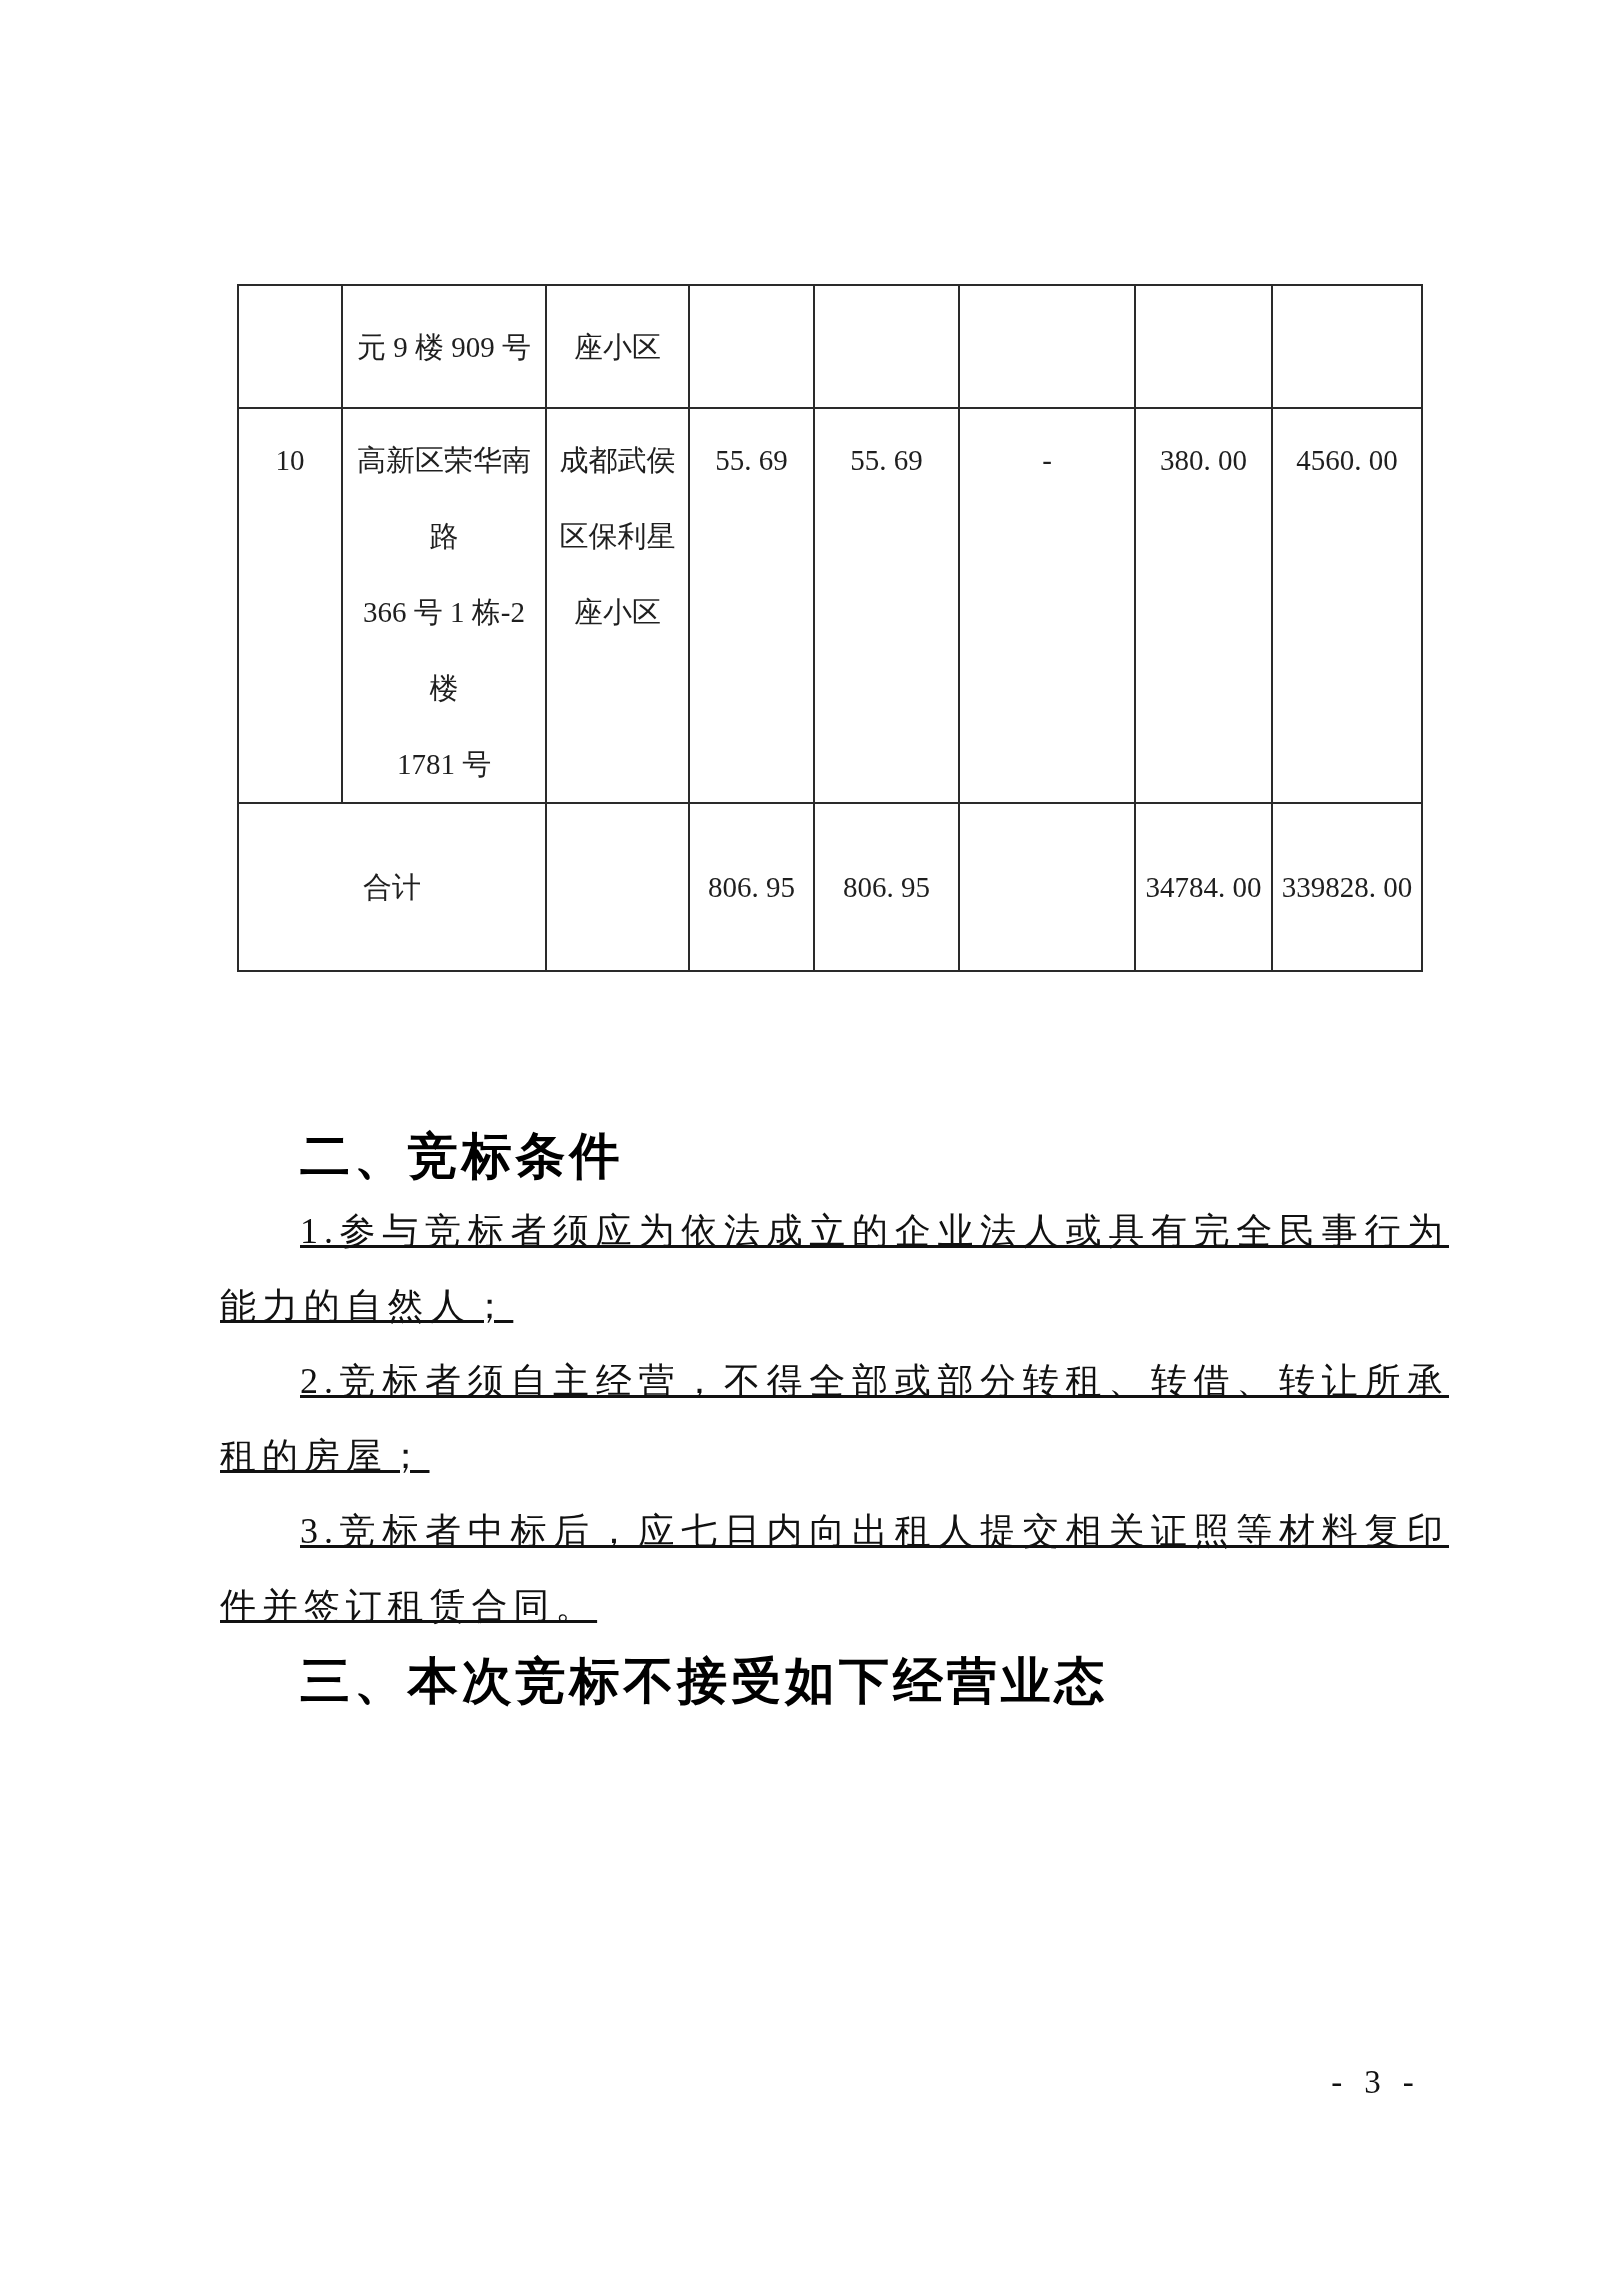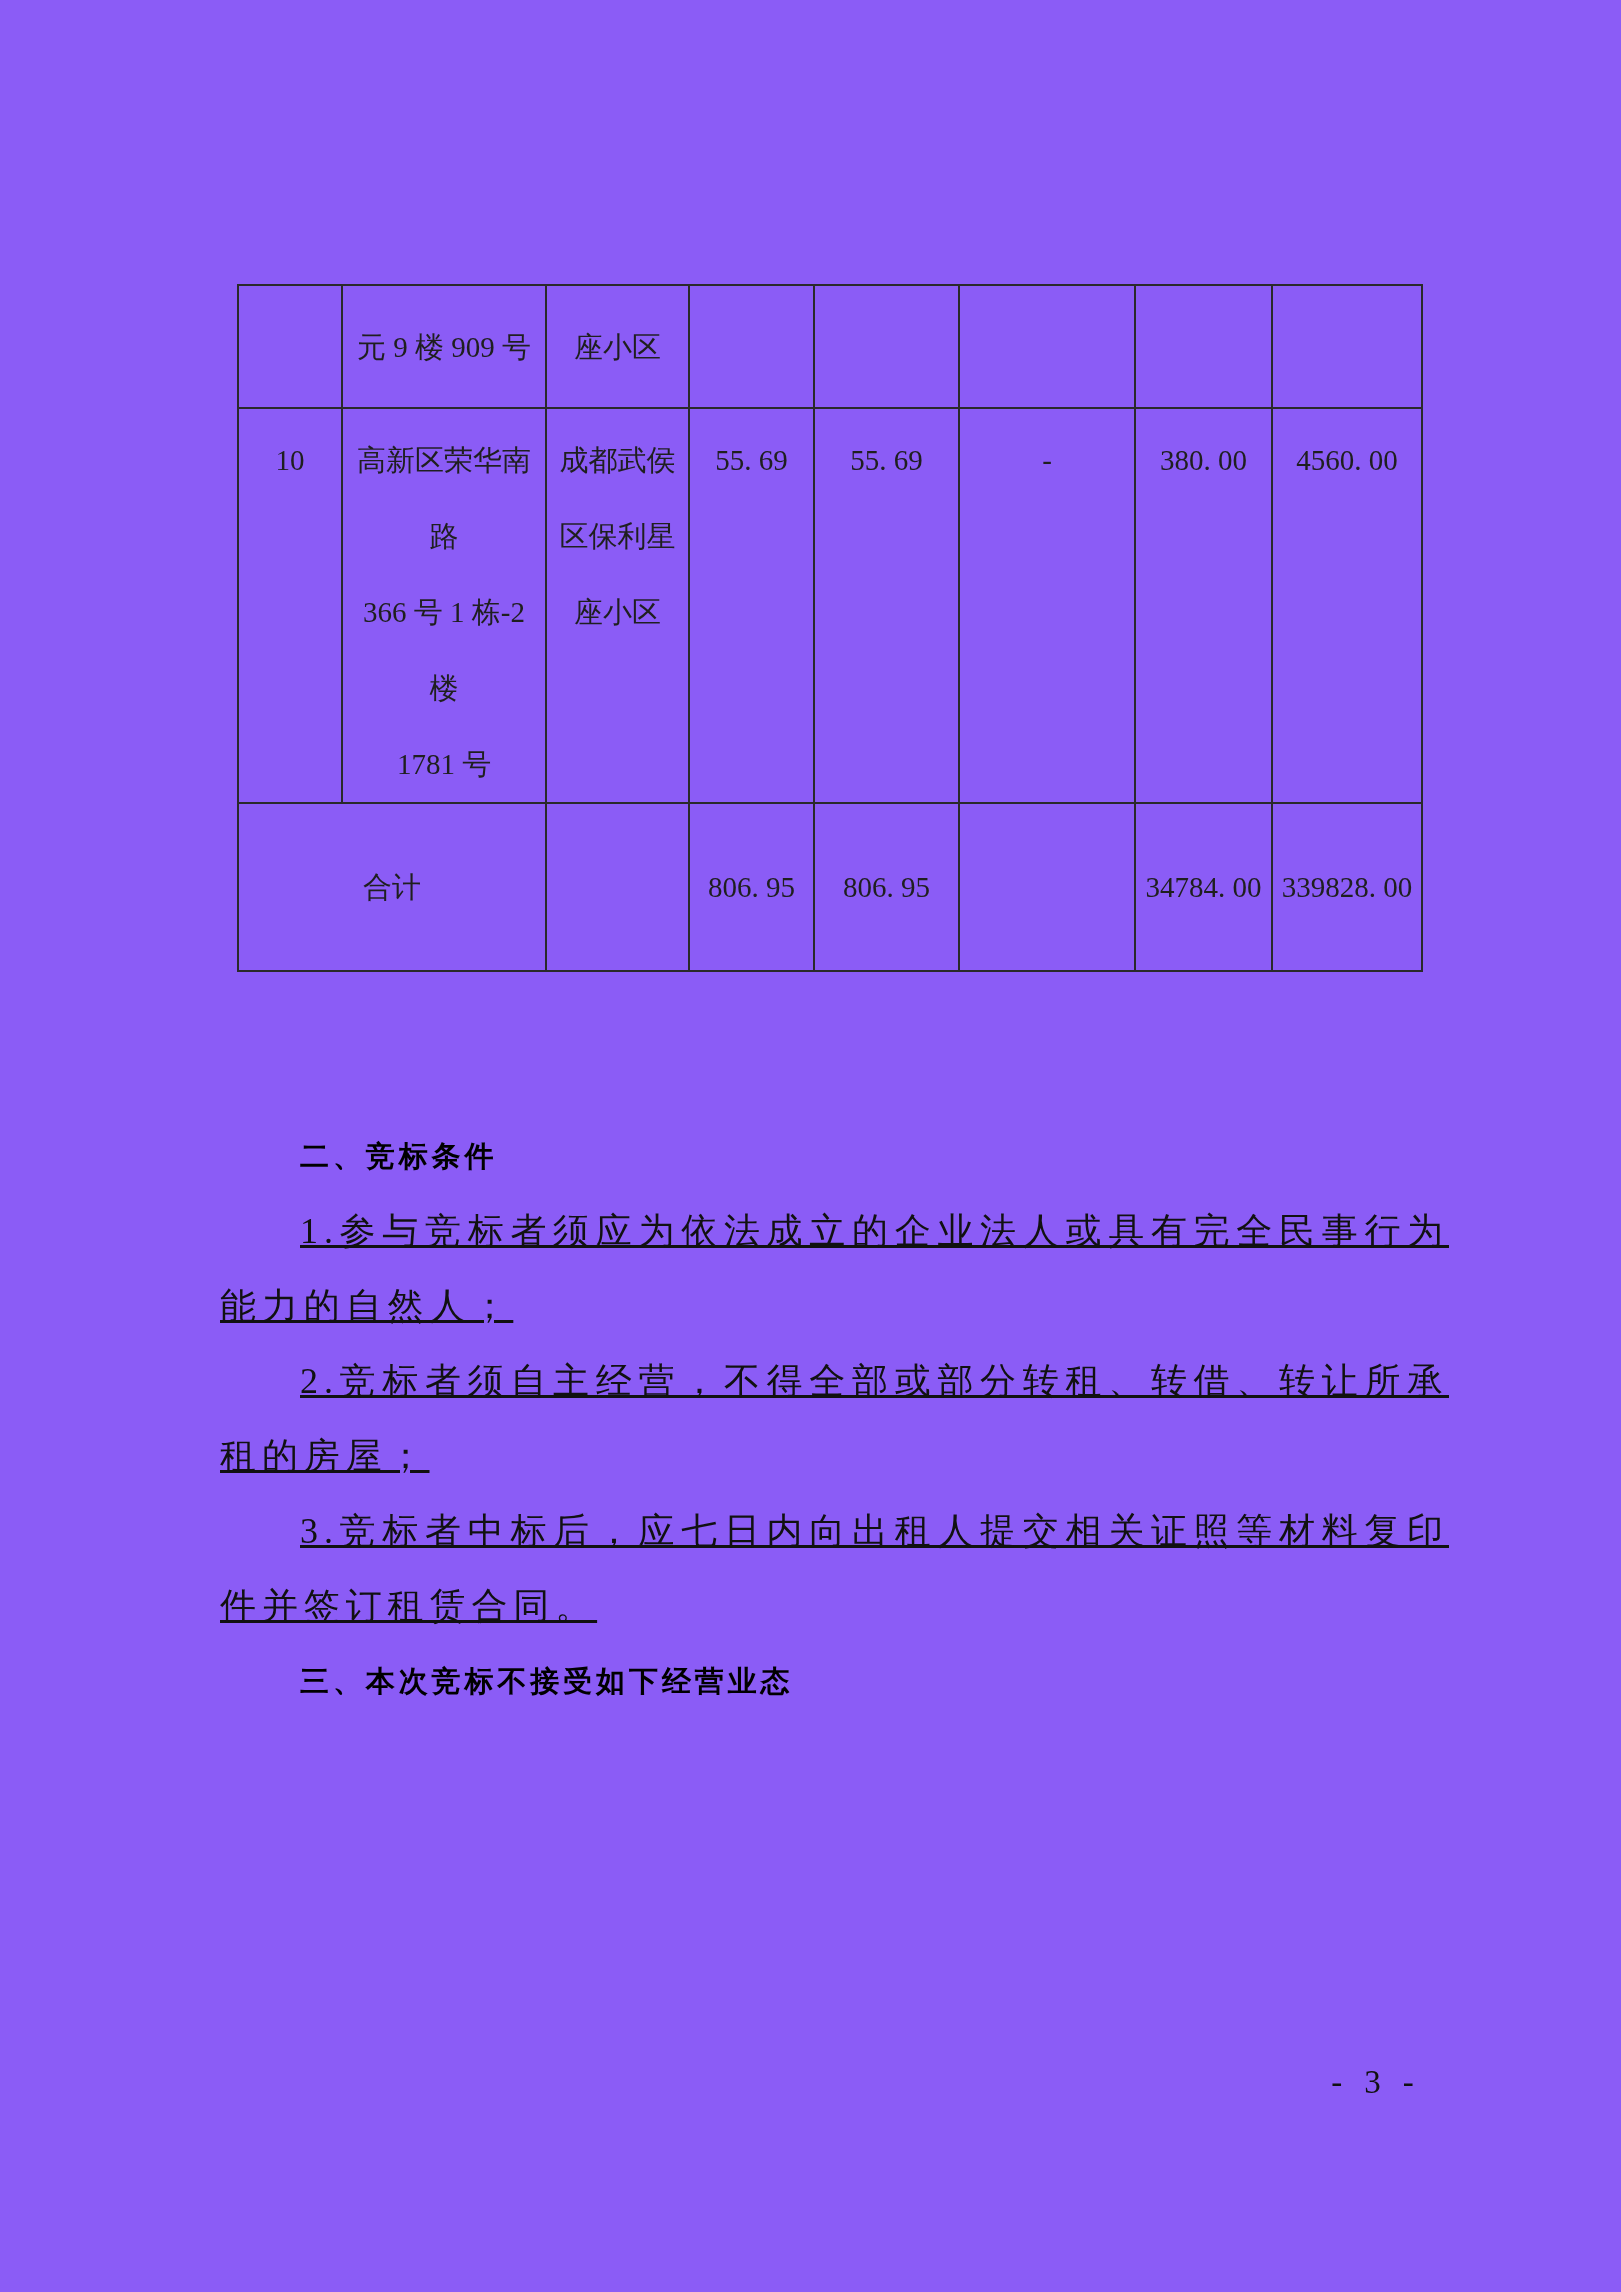--- a/index.html
+++ b/index.html
@@ -1,21 +1,21 @@
 <!DOCTYPE html>
 <html><head>
 <meta charset="utf-8">
 <style>
   * { margin: 0; padding: 0; box-sizing: border-box; }
   html, body { background: #e8e8e8; }
   .page {
     position: relative;
     width: 1621px;
     height: 2293px;
-    background: #8b5cf6;
+    background: #ffffff;
     margin: 0 auto;
     overflow: hidden;
     font-family: "Liberation Serif", "DejaVu Serif", serif;
     color: #1c1c1c;
   }
 
   
   table.listing {
     position: absolute;
     left: 237px;
@@ -56,21 +56,21 @@
     color: #111111;
   }
   .doc-text p {
     text-indent: 80px;
     text-align: justify;
     text-decoration: underline;
   }
   .doc-text h2 {
     font-family: Liberation Serif, serif;
     font-weight: 700;
-    font-size: 29px;
+    font-size: 50px;
     line-height: 75px;
     letter-spacing: 3.9px;
     text-indent: 80px;
     color: #000000;
   }
 
   
   .page-number {
     position: absolute;
     left: 1304px;

